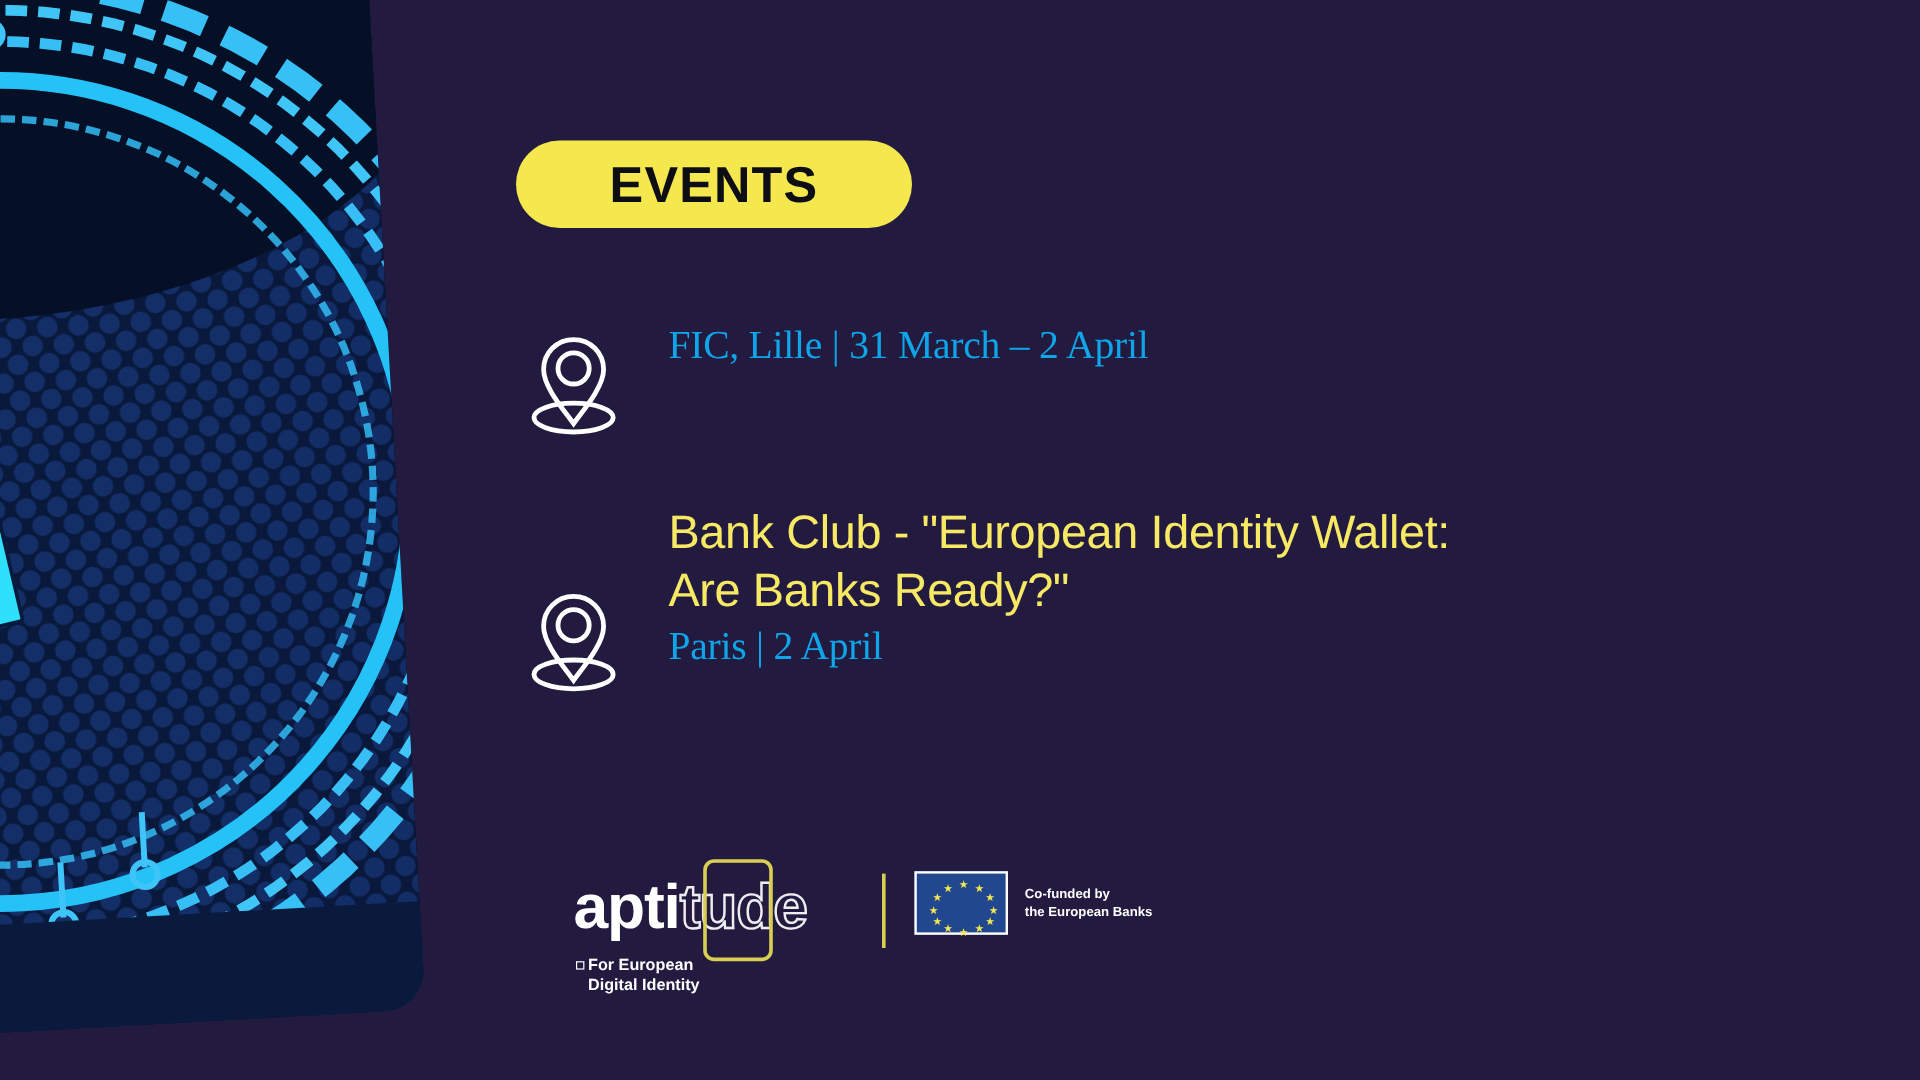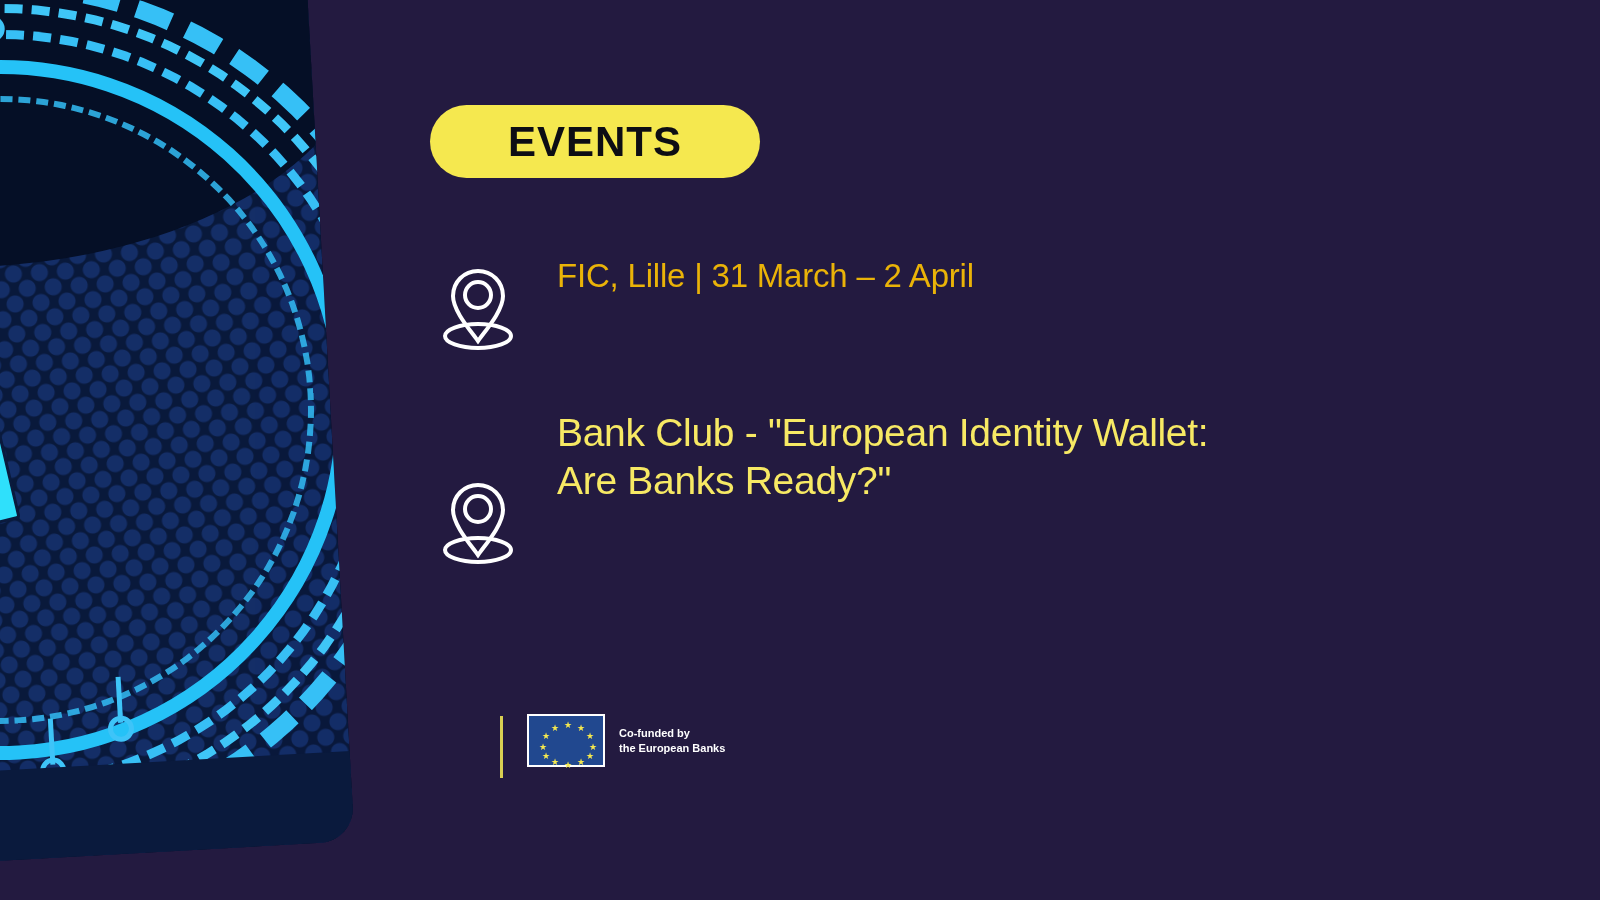--- a/index.html
+++ b/index.html
@@ -95,21 +95,21 @@
     border:3px solid #0a1a3d;
   }
   .wallet-body {
     left:-30px; top:118px; width:470px; height:250px;
     border-radius:4px;
   }
 
   
   .content {
     position:absolute;
-    left:430px; top:0;
+    left:430px; top:12px;
     width:1170px; height:844px;
   }
 
   .badge {
     position:absolute;
     left:0px; top:105px;
     width:330px; height:73px;
     background:#f5e84f;
     border-radius:37px;
     display:flex; align-items:center; justify-content:center;
@@ -143,25 +143,26 @@
   .event-text { padding-left:32px; }
   .event-title {
     color:#f7e964;
     font-size:39px;
     font-weight:500;
     line-height:1.12;
     letter-spacing:-0.3px;
     margin-bottom:4px;
   }
   .event-sub {
-    color:#eab308;
+    color:#0ea5e9;
     font-size:33px;
     font-weight:400;
     line-height:1.3;
     letter-spacing:-0.2px;
+    font-family:Liberation Serif, serif;
   }
 
   
   .footer {
     position:absolute;
     left:48px; top:700px;
     display:flex;
     align-items:flex-start;
   }
   .aptitude {
@@ -294,27 +295,38 @@
         <div class="pin">
           <svg width="78" height="92" viewBox="0 0 78 92" fill="none">
             <path d="M39 8 C25 8 14 19 14 33 C14 48 32 68 39 78 C46 68 64 48 64 33 C64 19 53 8 39 8 Z" stroke="#ffffff" stroke-width="4" fill="none"></path>
             <circle cx="39" cy="32" r="13" stroke="#ffffff" stroke-width="4" fill="none"></circle>
             <ellipse cx="39" cy="73" rx="33" ry="12" stroke="#ffffff" stroke-width="4" fill="none"></ellipse>
           </svg>
         </div>
         <div class="event-text">
           <div class="event-title">Bank Club - "European Identity Wallet:</div>
           <div class="event-title">Are Banks Ready?"</div>
+          <div class="event-sub">Paris | 2 April</div>
         </div>
       </div>
 
     </div>
 
     <div class="footer">
 
+      <div class="aptitude">
+        <div class="apt-word">
+          <span class="apt-solid">apti</span><span class="apt-outline">tude</span>
+        </div>
+        <div class="apt-frame"></div>
+        <div class="apt-tagline">
+          <span class="tag-sq"></span><span>For European</span><br>
+          <span style="margin-left:10px;">Digital Identity</span>
+        </div>
+      </div>
 
       <div class="divider"></div>
 
       <div class="eu">
         <div class="eu-flag">
           <span class="eu-star" style="left:35px; top:5px;">★</span>
           <span class="eu-star" style="left:48px; top:8px;">★</span>
           <span class="eu-star" style="left:57px; top:16px;">★</span>
           <span class="eu-star" style="left:60px; top:27px;">★</span>
           <span class="eu-star" style="left:57px; top:36px;">★</span>

